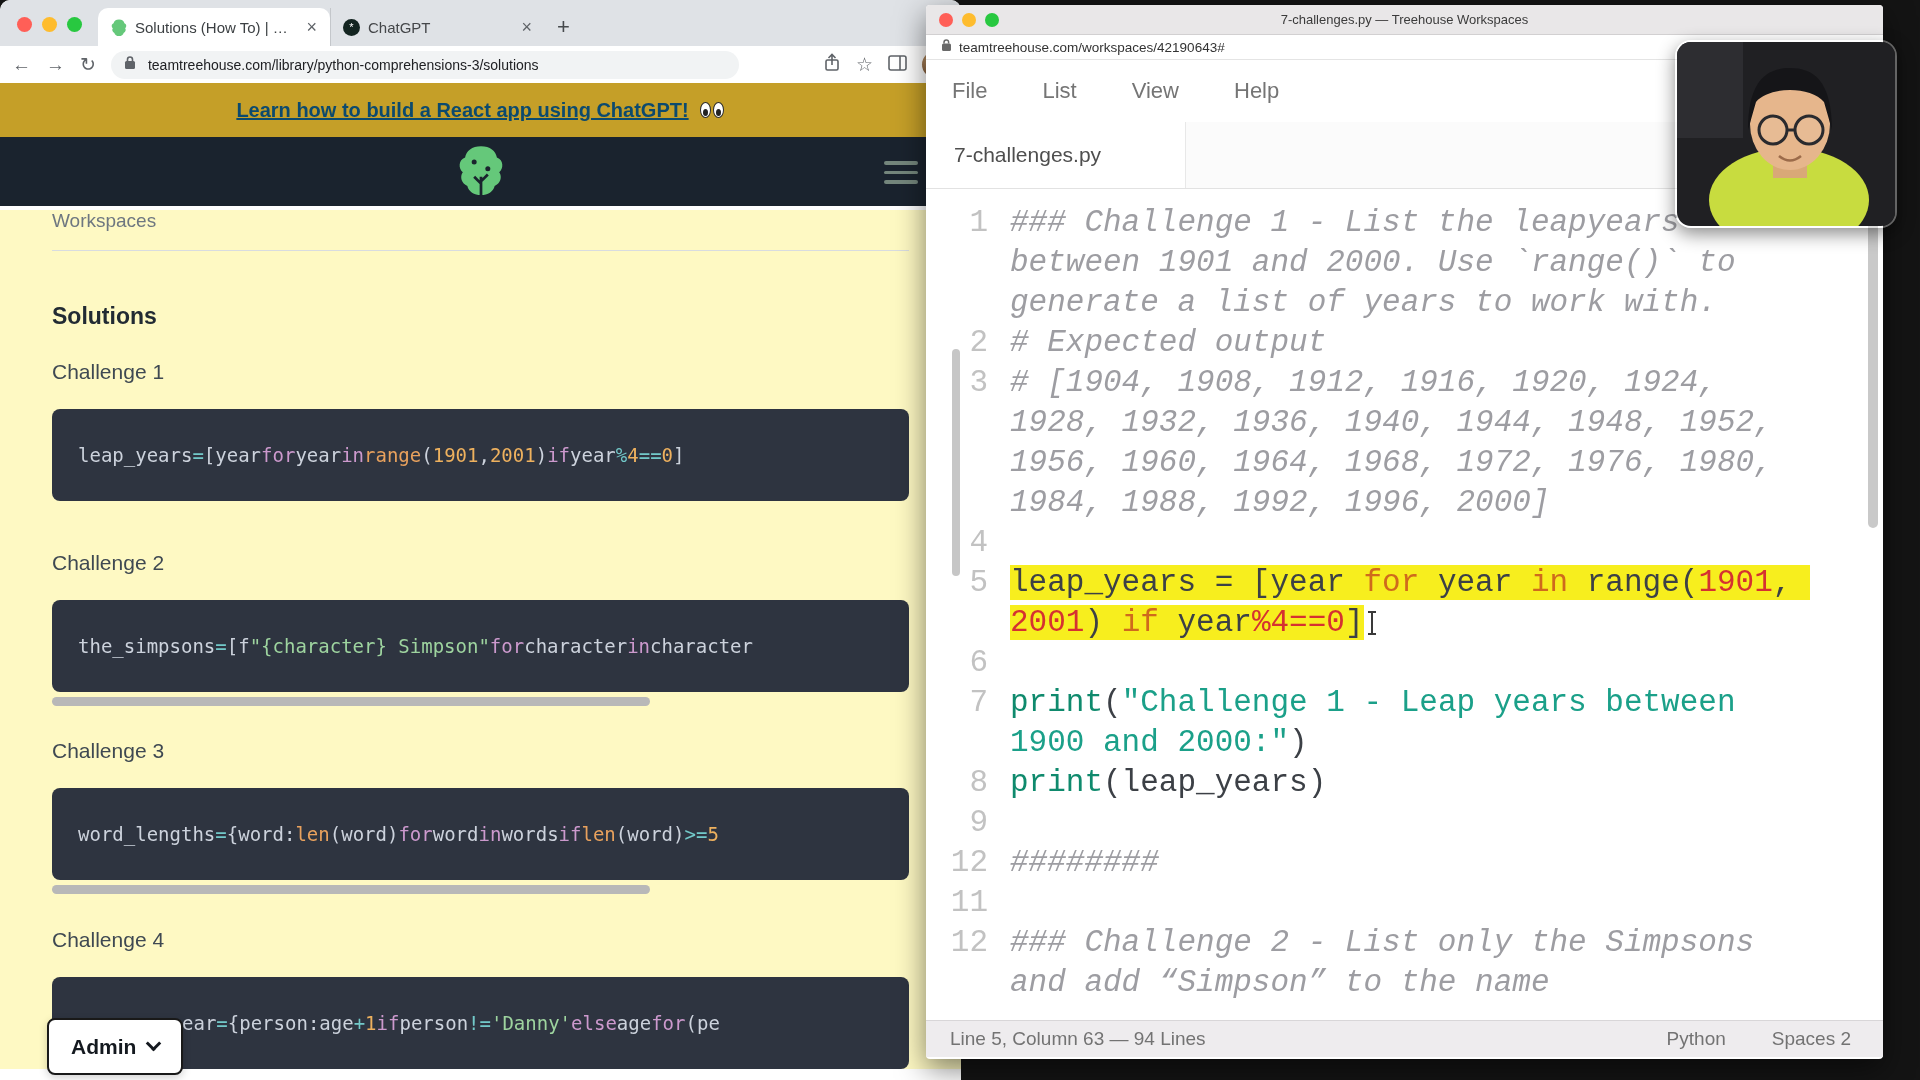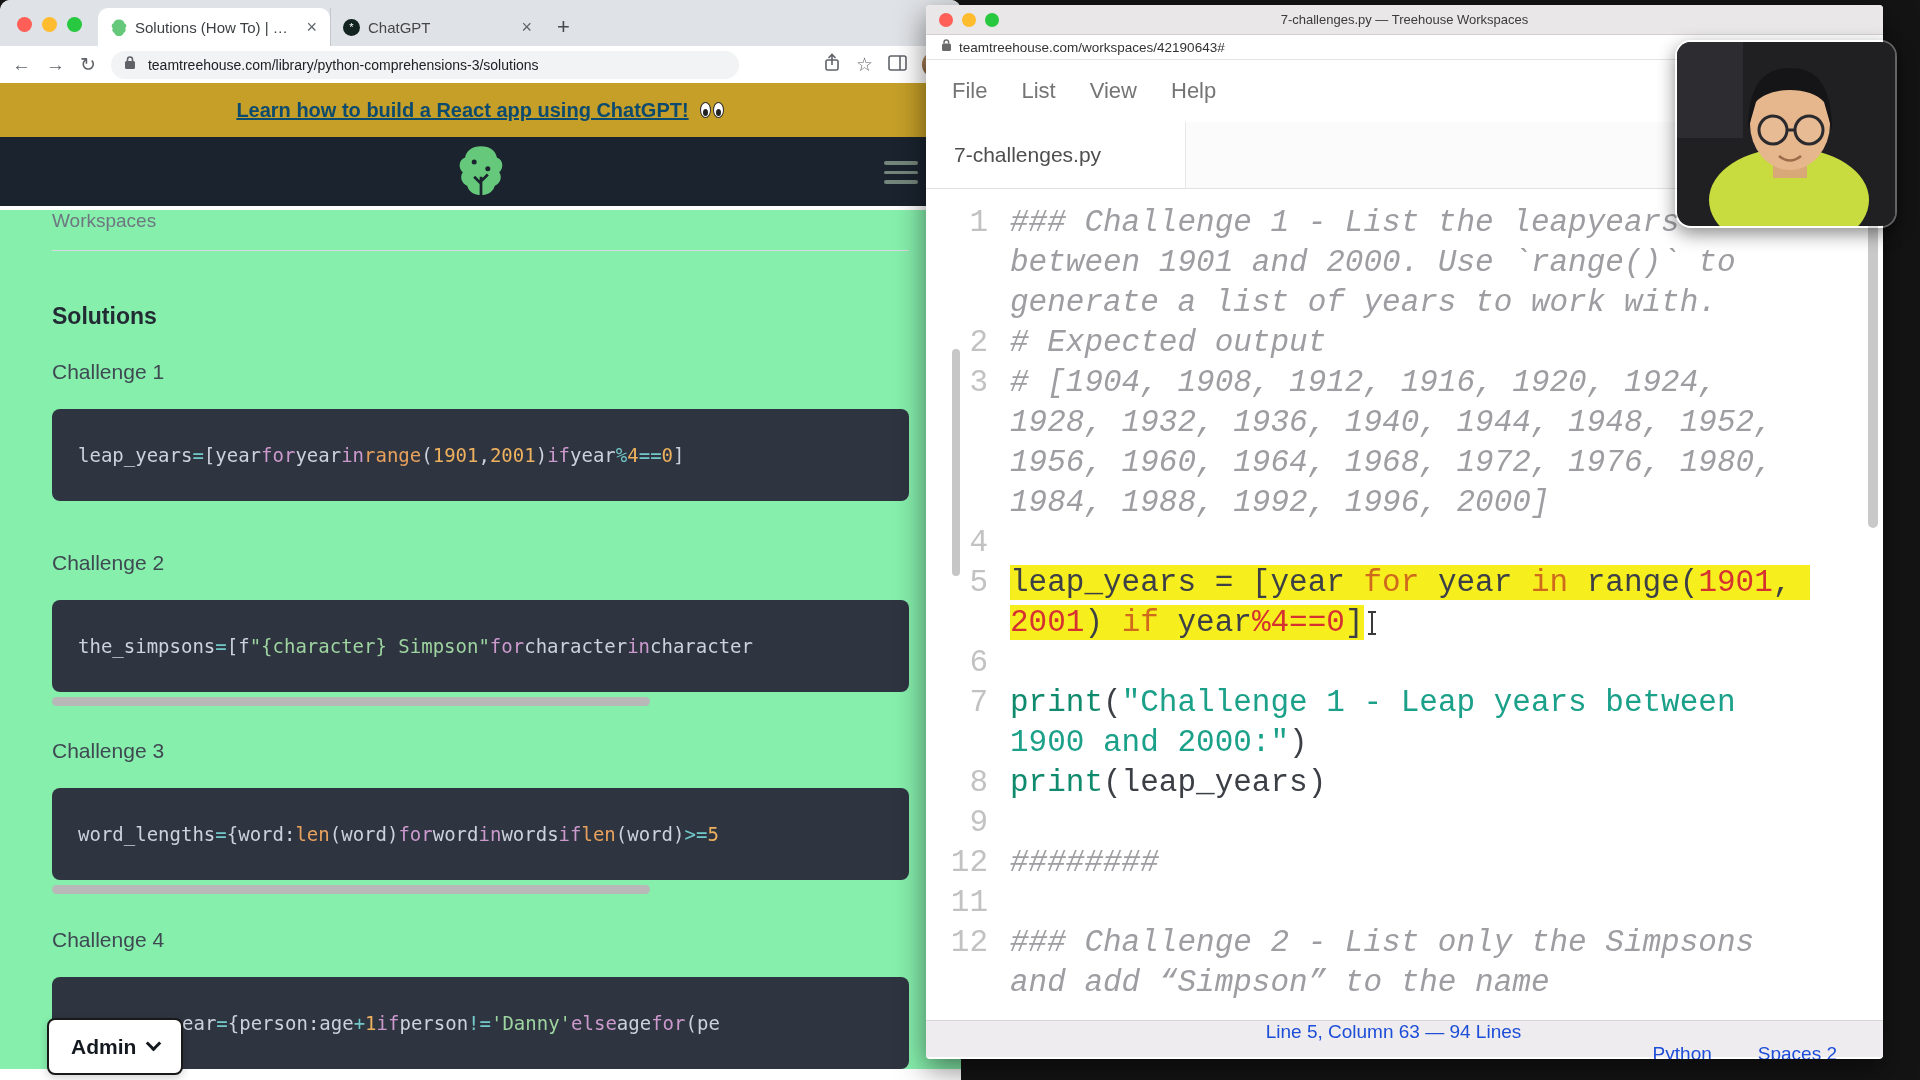--- a/index.html
+++ b/index.html
@@ -30,21 +30,21 @@
   .banner { height:54px; background:#c59f28; display:flex; align-items:center; justify-content:center; gap:10px; cursor:pointer; text-decoration:none; }
   .banner-text { font-weight:bold; font-size:20px; color:#0c4a6e; text-decoration:underline; }
   .eyes { display:inline-flex; }
   .eyes i { display:inline-block; width:11px; height:16px; background:#fff; border:1.5px solid #2a2a2a; border-radius:50%; position:relative; margin:0 1px; }
   .eyes i::after { content:""; position:absolute; left:2.5px; top:6px; width:5px; height:7px; background:#222; border-radius:50%; }
 
   .site-header { height:69px; background:#1a232e; position:relative; display:flex; align-items:center; justify-content:center; }
   .hamburger { position:absolute; right:43px; top:24px; width:34px; }
   .hamburger span { display:block; height:3.5px; background:#74867c; border-radius:2px; margin-bottom:6px; }
 
-  .page { padding:0 52px; background:#86efac; }
+  .page { padding:0 52px; background:#fef9c3; }
   .breadcrumb { margin-top:4px; font-size:19px; color:#6e7780; }
   .page hr { border:none; border-top:1px solid #d8dce0; margin-top:18px; }
   .solutions-heading { margin-top:52px; font-size:23px; font-weight:bold; color:#222b33; }
   .challenge-label { font-size:21px; color:#3f4952; }
   .cl-1{margin-top:30px}.cl-2{margin-top:50px}.cl-3{margin-top:33px}.cl-4{margin-top:34px}
   .codeblock { margin-top:25px; height:92px; background:#2e3440; border-radius:8px; display:flex; align-items:center; padding:0 26px; overflow:hidden; white-space:nowrap; font-family:"DejaVu Sans Mono", monospace; font-size:19px; }
   .codeblock.pad-left { padding-left:130px; }
   .codeblock .tk-plain{color:#ccd2dc}.codeblock .tk-punct{color:#ccd2dc}
   .codeblock .tk-kw{color:#cc99cd}.codeblock .tk-num{color:#eeb15e}
   .codeblock .tk-op{color:#72c9c9}.codeblock .tk-fn{color:#e8a15d}.codeblock .tk-str{color:#9ed49f}
@@ -56,42 +56,42 @@
   .left-vscroll { position:absolute; right:1px; top:349px; width:8px; height:227px; background:#c6c6c6; border-radius:4px; z-index:20; }
 
   
   .window-right { position:absolute; left:926px; top:5px; width:957px; height:1054px; background:#fff; border-radius:4px; overflow:hidden; box-shadow:0 10px 30px rgba(0,0,0,0.5); }
   .titlebar { height:30px; background:#e9e7e8; border-bottom:1px solid #d2d0d1; position:relative; display:flex; align-items:center; }
   .titlebar .traffic { padding:0 10px 0 13px; gap:9px; }
   .titlebar .light { width:14px; height:14px; }
   .win-title { position:absolute; left:0; right:0; text-align:center; font-size:13px; color:#3b3b3b; }
   .urlbar { height:25px; background:#fff; border-bottom:1px solid #e4e4e4; display:flex; align-items:center; gap:7px; padding-left:15px; }
   .urlbar .url-text { font-size:13.5px; color:#333; }
-  .menubar { height:62px; background:#fff; display:flex; align-items:center; gap:34px; padding-left:26px; }
+  .menubar { height:62px; background:#fff; display:flex; align-items:center; gap:55px; padding-left:26px; }
   .menu-item { font-size:22px; color:#757575; }
   .tabbar { height:67px; background:#fbfbfb; border-bottom:1px solid #e2e2e2; display:flex; }
   .editor-tab { width:260px; background:#fff; border-right:1px solid #e8e8e8; display:flex; align-items:center; padding-left:28px; font-size:21px; color:#4e4e4e; }
 
   .editor { position:relative; height:831px; background:#fff; font-family:"Liberation Mono", monospace; font-size:31px; padding-top:14px; overflow:hidden; }
   .code-line { display:flex; line-height:40px; min-height:40px; }
   .line-num { flex:0 0 62px; text-align:right; color:#c2c2c2; margin-right:22px; }
   .line-code { width:806px; white-space:pre-wrap; word-wrap:break-word; color:#3c4046; }
   .editor .tk-comment{color:#9d9da2; font-style:italic}
   .editor .tk-plain{color:#3c4046}
   .editor .tk-kw{color:#cf6a1c}
   .editor .tk-num{color:#d53131}
   .editor .tk-fn{color:#0f8a6d}
   .editor .tk-str{color:#1ba089}
   .hl { background:#f7ee1e; }
   .tk-ibeam { display:inline-block; width:2px; height:24px; background:#3a3a3a; vertical-align:middle; margin-left:7px; position:relative; }
   .tk-ibeam::before,.tk-ibeam::after { content:""; position:absolute; left:-3px; width:8px; height:2px; background:#3a3a3a; }
   .tk-ibeam::before{top:0}.tk-ibeam::after{bottom:0}
   .editor-vscroll { position:absolute; right:5px; top:-6px; width:10px; height:345px; background:#c9c9c9; border-radius:5px; }
 
-  .statusbar { height:37px; background:#eeecee; border-top:1px solid #d8d6d8; display:flex; align-items:center; padding:0 46px 0 24px; font-size:19px; color:#1d4ed8;flex-direction:column; }
+  .statusbar { height:37px; background:#eeecee; border-top:1px solid #d8d6d8; display:flex; align-items:center; padding:0 32px 0 24px; font-size:19px; color:#737373; }
   .status-right { margin-left:auto; display:flex; gap:46px; }
 
   
   .webcam { position:absolute; left:1675px; top:40px; width:222px; height:188px; border-radius:16px; overflow:hidden; border:2px solid rgba(255,255,255,0.35); box-shadow:0 6px 18px rgba(0,0,0,0.45); z-index:50; }
 </style>
 </head>
 <body>
 
 <div class="window-left">
   <div class="tabstrip">

